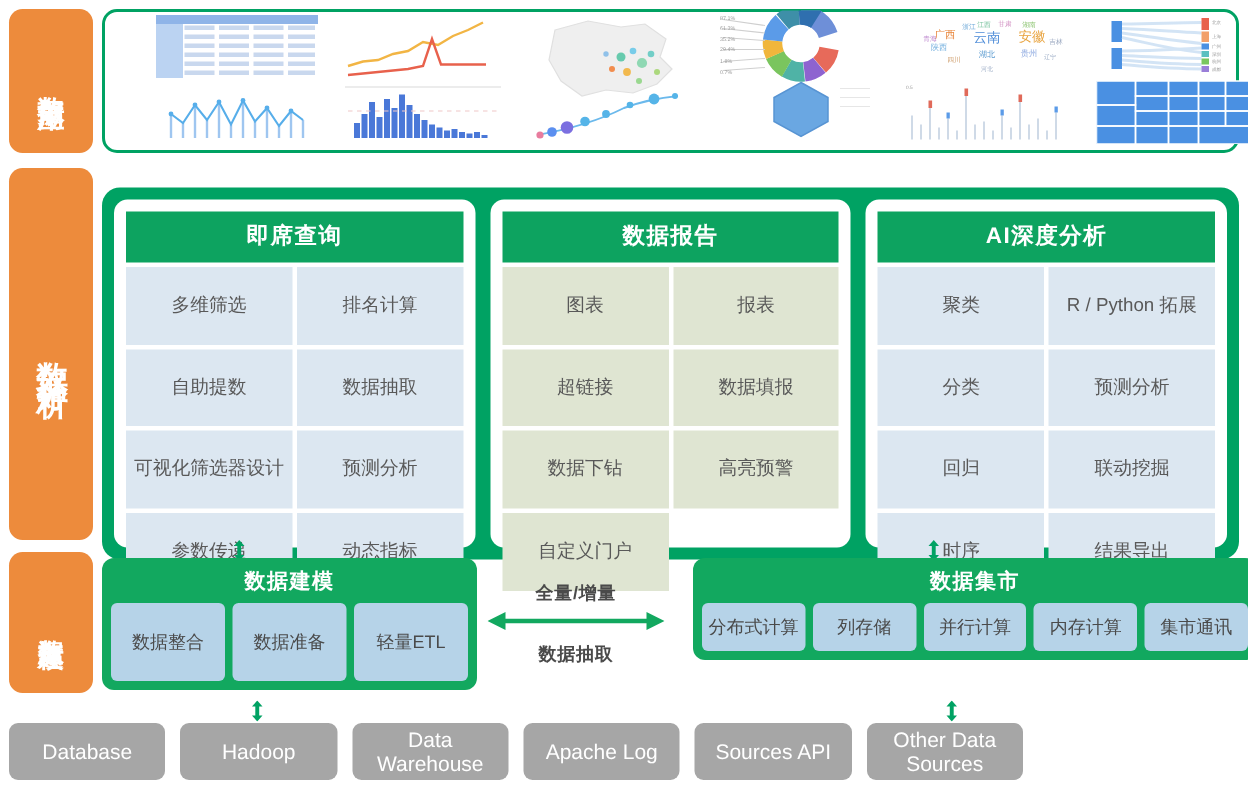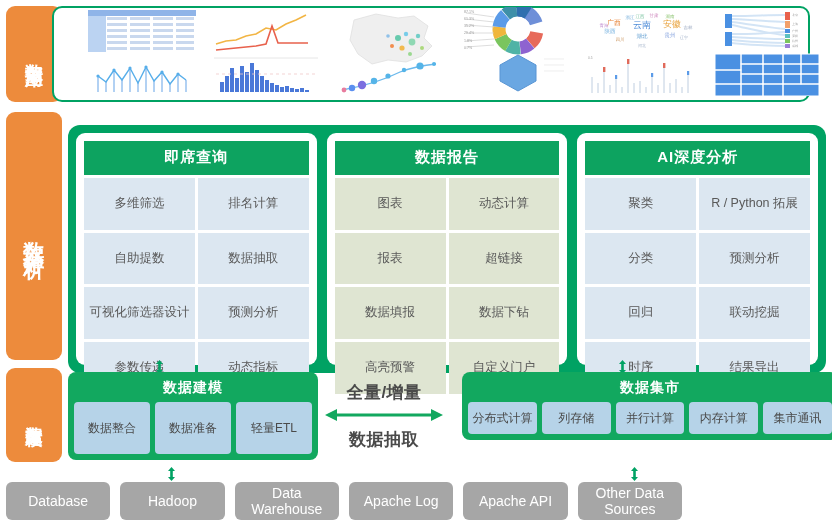--- a/index.html
+++ b/index.html
@@ -46,21 +46,21 @@
   #rail-app   { left: 6px;  top: 6px;   width: 56px;  height: 96px; }
   #rail-app .vtext { font-size: 18px; }
   #rail-analysis { left: 6px; top: 112px; width: 56px; height: 248px; }
   #rail-analysis .vtext { font-size: 21px; letter-spacing: 6px; }
   #rail-model { left: 6px;  top: 368px; width: 56px;  height: 94px; }
   #rail-model .vtext { font-size: 17px; letter-spacing: 1px; }
 
   
   #app-banner {
     position: absolute;
-    left: 52px; top: 6px;
+    left: 68px; top: 6px;
     width: 758px; height: 96px;
     border: 2px solid #00A263;
     border-radius: 10px;
     box-sizing: border-box;
     background: #ffffff;
     display: flex;
     align-items: center;
   }
   .thumbs {
     display: flex;
@@ -182,21 +182,21 @@
   #flow-zone {
     position: absolute;
     left: 322px; top: 372px;
     width: 124px; height: 88px;
     display: flex;
     flex-direction: column;
     align-items: center;
     justify-content: center;
   }
   .flow-label {
-    font-size: 17px;
+    font-size: 12px;
     font-weight: bold;
     color: #4a4a4a;
     letter-spacing: 0.5px;
   }
   .flow-arrow { margin: 3px 0; }
 
   
   #sources {
     position: absolute;
     left: 6px; top: 482px;
@@ -518,21 +518,20 @@
         <div class="tile tile-blue">预测分析</div>
         <div class="tile tile-blue">参数传递</div>
         <div class="tile tile-blue">动态指标</div>
       </div>
     </div>
 
     <div class="panel">
       <div class="panel-title">数据报告</div>
       <div class="tile-grid">
         <div class="tile tile-olive">图表</div>
-        <div class="tile tile-olive">动态计算</div>
         <div class="tile tile-olive">报表</div>
         <div class="tile tile-olive">超链接</div>
         <div class="tile tile-olive">数据填报</div>
         <div class="tile tile-olive">数据下钻</div>
         <div class="tile tile-olive">高亮预警</div>
         <div class="tile tile-olive">自定义门户</div>
       </div>
     </div>
 
     <div class="panel">
@@ -609,17 +608,17 @@
       <div class="gtile">内存计算</div>
       <div class="gtile">集市通讯</div>
     </div>
   </div>
 
   <div id="sources">
     <div class="source-box">Database</div>
     <div class="source-box">Hadoop</div>
     <div class="source-box">Data Warehouse</div>
     <div class="source-box">Apache Log</div>
-    <div class="source-box">Apache API</div>
+    <div class="source-box">Sources API</div>
     <div class="source-box">Other Data Sources</div>
   </div>
 
 </div>
 
 </body></html>

